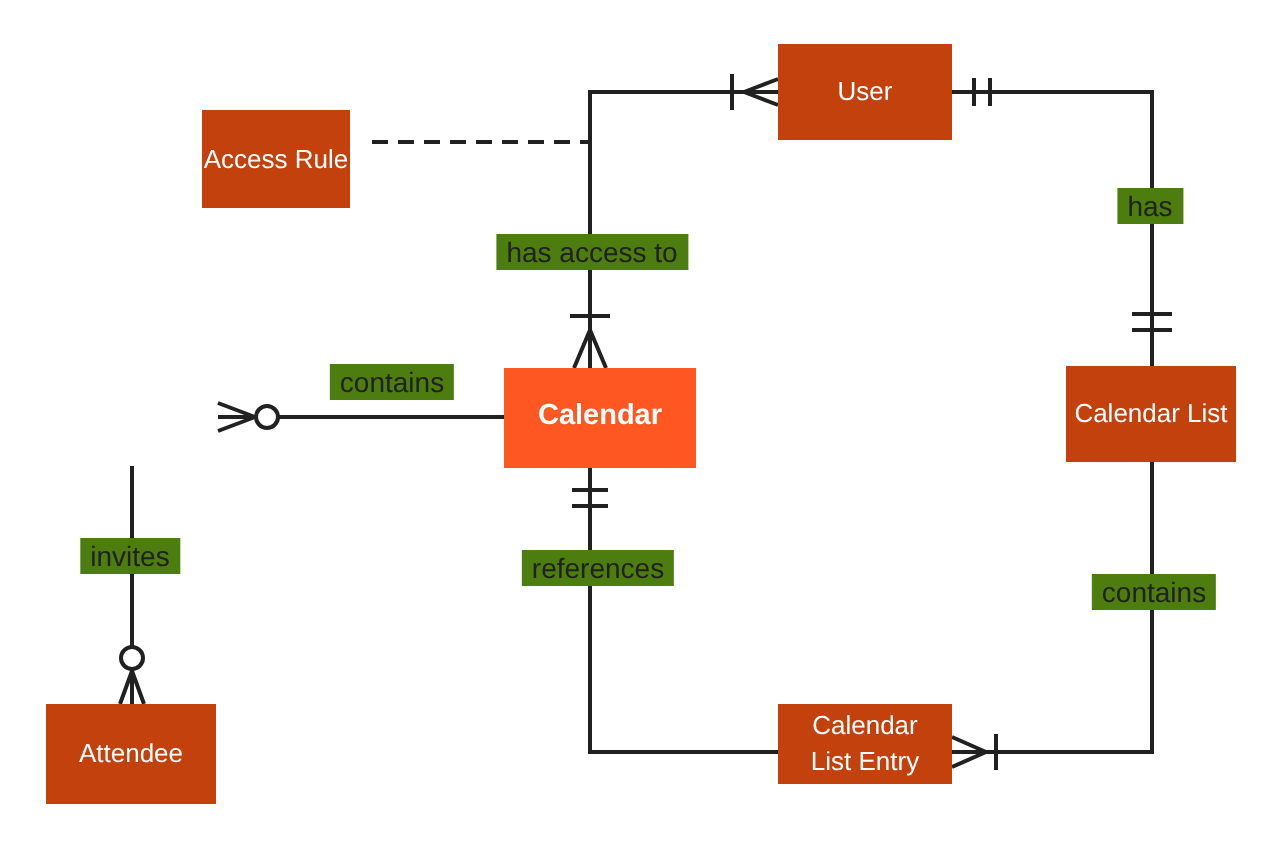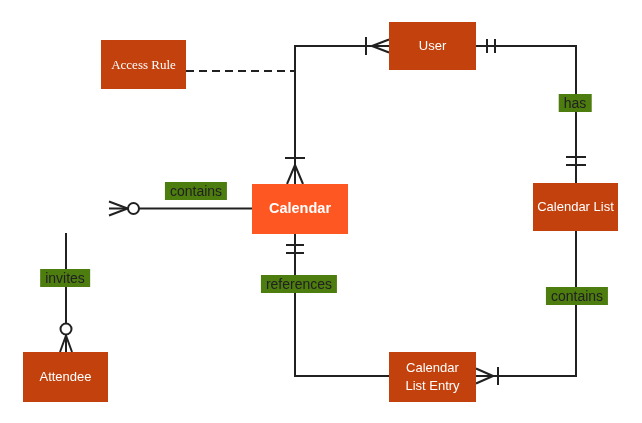--- a/index.html
+++ b/index.html
@@ -64,47 +64,48 @@
       <path d="M498,367 V385"></path>
     </g>
 
     <g>
       <path d="M66,233 V352"></path>
       <circle class="ring" cx="66" cy="329" r="5.5"></circle>
       <path d="M60,352 L66,335.5 M72,352 L66,335.5"></path>
     </g>
   </svg>
 
-  <div class="entity green" style="left:101px; top:40px; width:85px; height:49px;font-family:Liberation Serif, serif;">
+  <div class="entity green" style="left:101px; top:55px; width:74px; height:49px;">
     <span>Access Rule</span>
   </div>
 
   <div class="entity green" style="left:389px; top:22px; width:87px; height:48px;">
     <span>User</span>
   </div>
 
 
   <div class="entity orange" style="left:252px; top:184px; width:96px; height:50px;">
     <span>Calendar</span>
   </div>
 
   <div class="entity green" style="left:533px; top:183px; width:85px; height:48px;">
     <span>Calendar List</span>
   </div>
 
   <div class="entity green" style="left:23px; top:352px; width:85px; height:50px;">
     <span>Attendee</span>
   </div>
 
-  <div class="entity green" style="left:389px; top:352px; width:87px; height:50px; padding:0 16px;">
+  <div class="entity green" style="left:389px; top:352px; width:87px; height:40px; padding:0 16px;">
     <span>Calendar List Entry</span>
   </div>
 
   <div class="rel-label" style="left:196px; top:191px;">contains</div>
 
+  <div class="rel-label" style="left:296px; top:126px;">has access to</div>
 
   <div class="rel-label" style="left:575px; top:103px;">has</div>
 
   <div class="rel-label" style="left:299px; top:284px;">references</div>
 
   <div class="rel-label" style="left:577px; top:296px;">contains</div>
 
   <div class="rel-label" style="left:65px; top:278px;">invites</div>
 
 </div>

